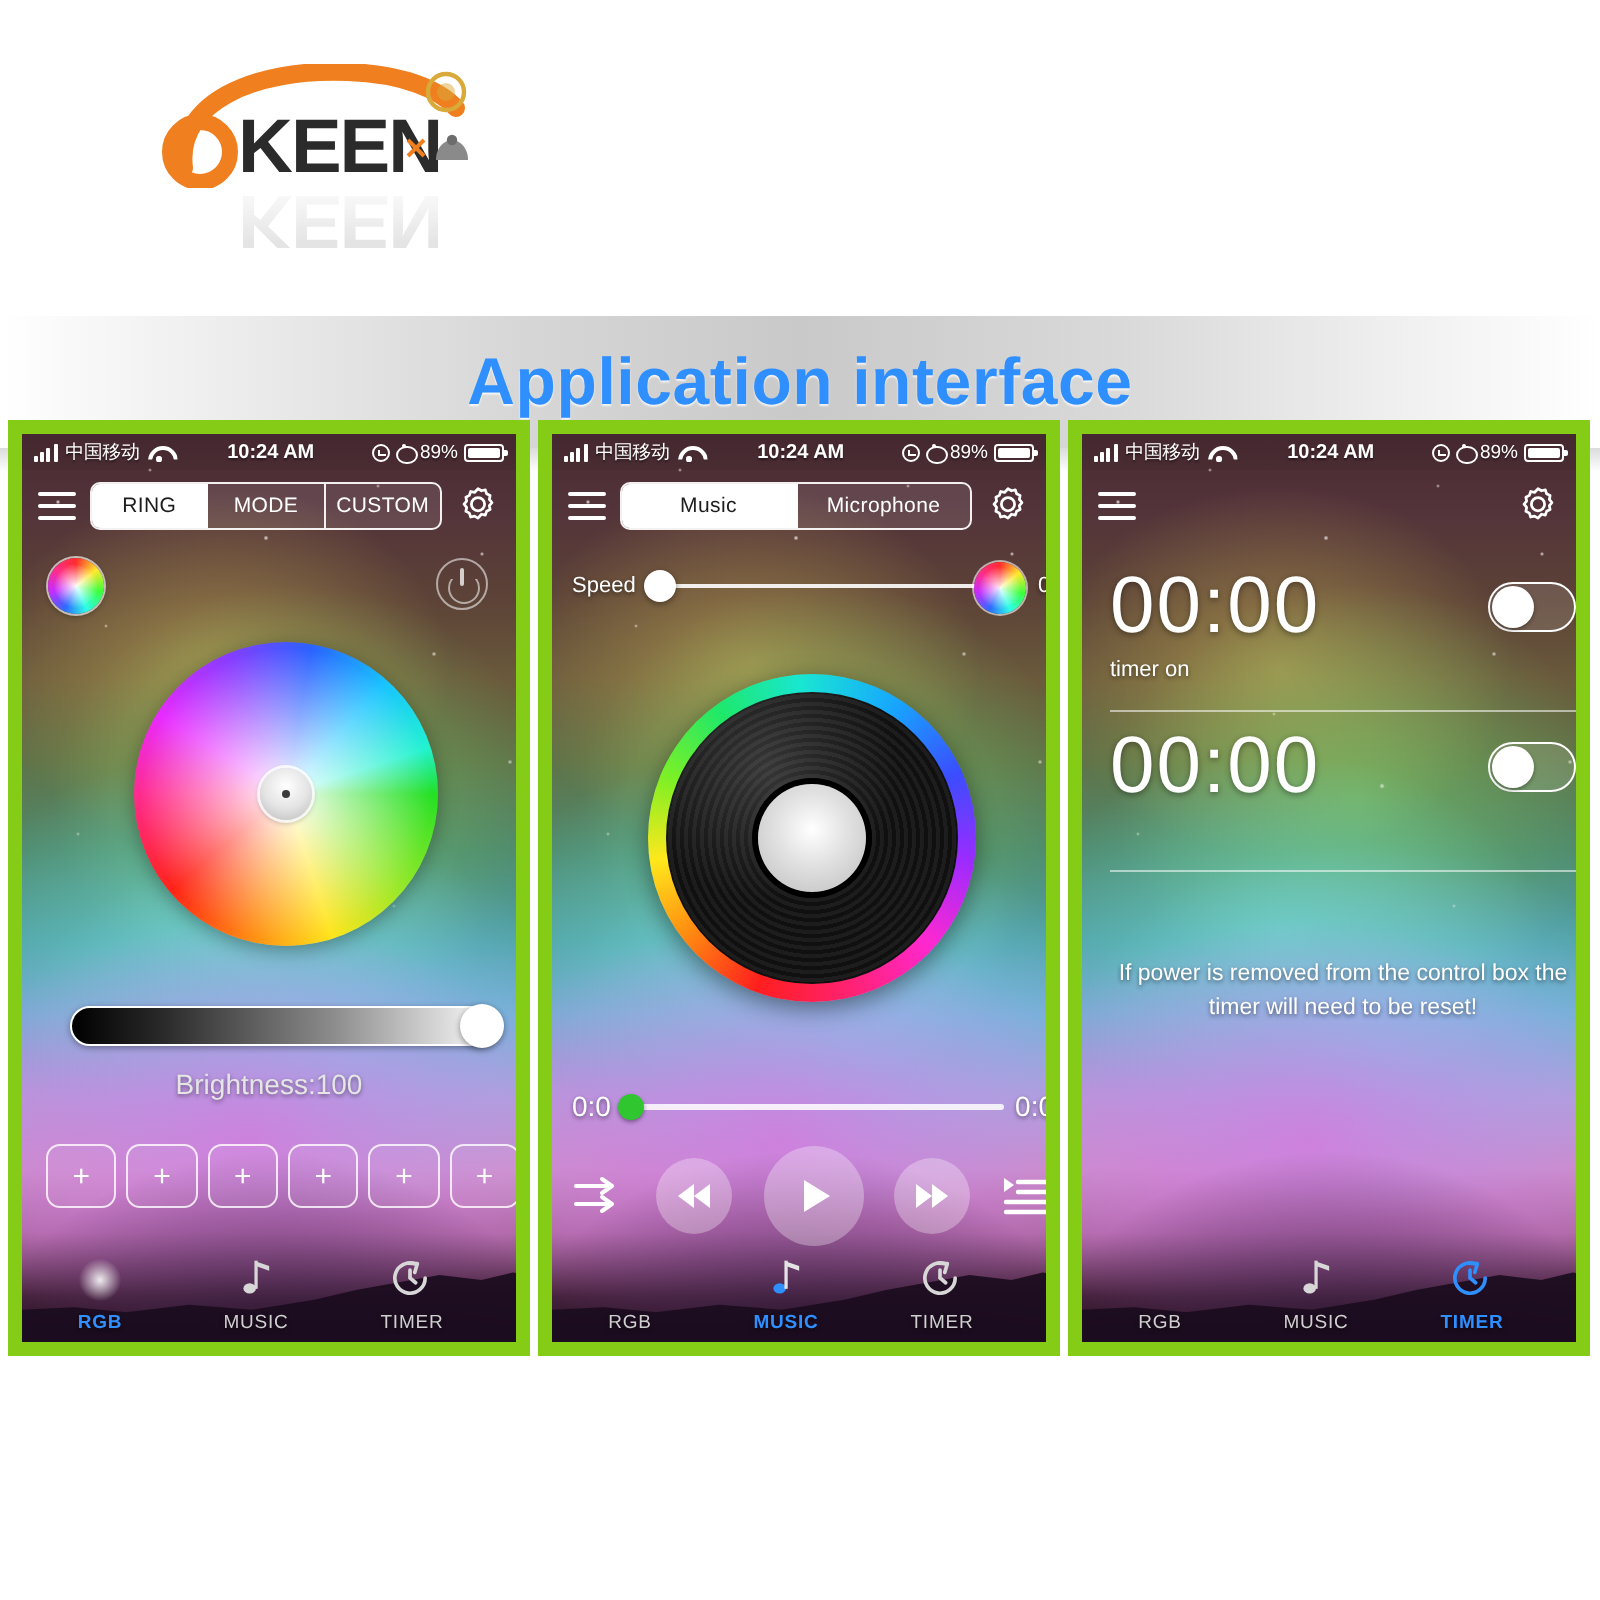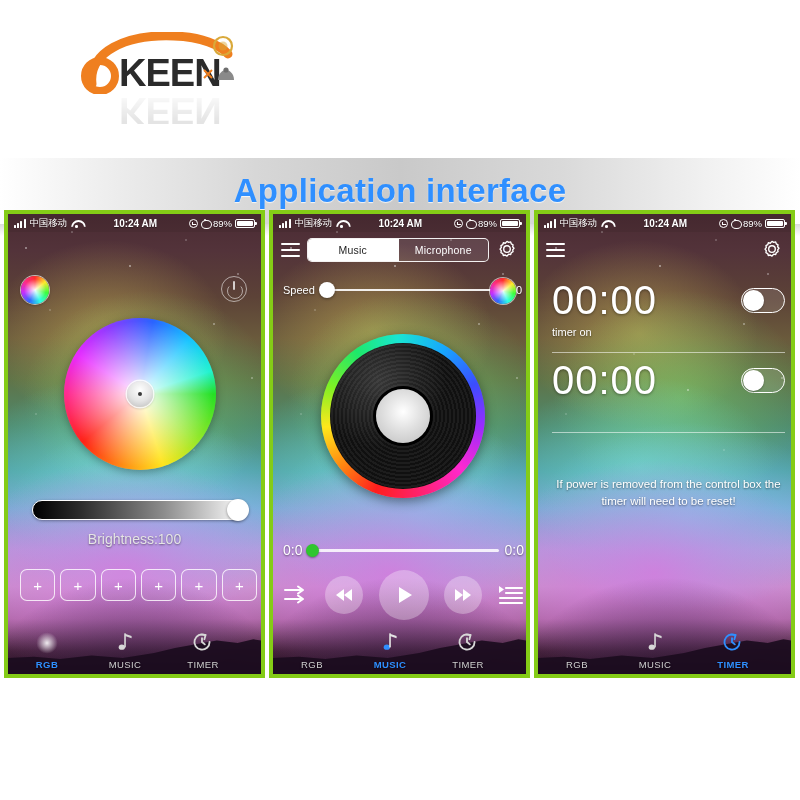--- a/index.html
+++ b/index.html
@@ -51,21 +51,21 @@
   
   .phones {
     position: absolute; left: 4px; top: 210px;
     width: 792px; height: 468px;
     display: flex; gap: 4px;
   }
   .phone {
     position: relative; width: 261px; height: 468px;
     overflow: hidden; background: #2a2230;
     font-size: 11px; color: #fff;
-    border: 4px solid #84cc16;
+    border: 7px solid #84cc16;
   }
 
   
   .wall {
     position: absolute; inset: 0;
     background:
       radial-gradient(120% 60% at 50% 112%, rgba(20,10,26,.95) 0%, rgba(20,10,26,.0) 55%),
       radial-gradient(90% 34% at 46% 78%, rgba(214,120,222,.78) 0%, rgba(214,120,222,0) 72%),
       radial-gradient(80% 28% at 58% 66%, rgba(126,205,240,.70) 0%, rgba(126,205,240,0) 74%),
       radial-gradient(70% 26% at 40% 55%, rgba(120,230,215,.55) 0%, rgba(120,230,215,0) 76%),
@@ -447,20 +447,36 @@
       <span class="sb-right">
         <span class="rot-lock"></span>
         <span class="alarm"></span>
         <span>89%</span>
         <span class="battery">
             <span></span>
           </span>
       </span>
     </div>
 
+    <div class="navbar">
+      <span class="hamburger">
+          <i></i>
+          <i></i>
+          <i></i>
+        </span>
+      <div class="segmented">
+        <div class="seg active">RING</div>
+        <div class="seg">MODE</div>
+        <div class="seg">CUSTOM</div>
+      </div>
+      <svg class="gear" viewBox="0 0 24 24">
+        <path d="M12 2.6l1.9 1.1 2.1-.5.7 2.1 1.9 1-.4 2.1 1.4 1.7-1.4 1.7.4 2.1-1.9 1-.7 2.1-2.1-.5L12 18.6l-1.9-1.1-2.1.5-.7-2.1-1.9-1 .4-2.1L4.4 11l1.4-1.7-.4-2.1 1.9-1 .7-2.1 2.1.5z" fill="none" stroke="#fff" stroke-width="1.5" stroke-linejoin="round"></path>
+        <circle cx="12" cy="11" r="3.6" fill="none" stroke="#fff" stroke-width="1.5"></circle>
+      </svg>
+    </div>
 
     <div class="mini-wheel s1-mini"></div>
     <div class="power-btn"></div>
 
     <div class="big-wheel">
       <div class="wheel-puck"></div>
     </div>
 
     <div class="bright-slider">
       <div class="bright-knob"></div>

